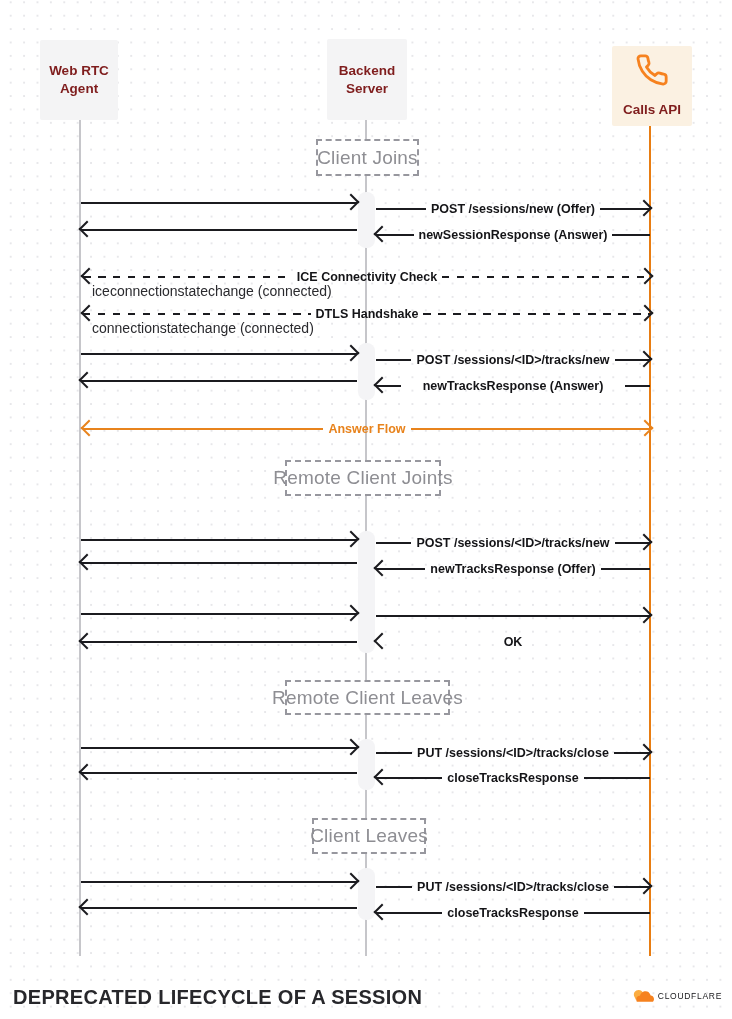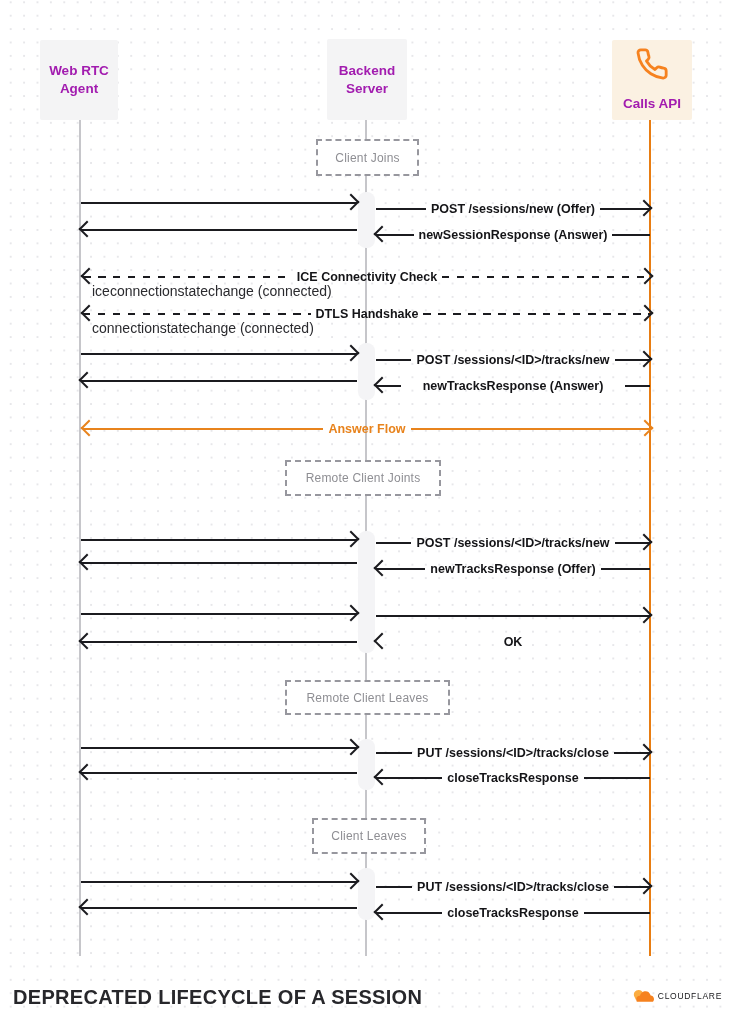--- a/index.html
+++ b/index.html
@@ -5,39 +5,39 @@
   html,body{margin:0;padding:0;background:#fff;}
   .canvas{
     position:relative;width:732px;height:1019px;overflow:hidden;
     background-color:#fff;
     background-image:radial-gradient(circle,#E7E7EA 1.3px,transparent 1.5px);
     background-size:13.4px 13.4px;background-position:4px 9px;
     font-family:"Liberation Sans",sans-serif;
   }
   .actor{
     position:absolute;display:flex;flex-direction:column;align-items:center;justify-content:center;
-    border-radius:2px;font-weight:700;font-size:13.5px;line-height:1.3;color:#a21caf;text-align:center;
+    border-radius:2px;font-weight:700;font-size:13.5px;line-height:1.3;color:#7f1d1d;text-align:center;
     z-index:5;
   }
   .actor .a-icon{margin-bottom:9px;}
   .lifeline{position:absolute;width:2px;z-index:1;}
   .bar{position:absolute;width:17px;background:#F4F4F6;border-radius:8px;z-index:2;}
   .msg{position:absolute;height:20px;display:flex;align-items:center;z-index:3;}
   .msg .seg{flex:1;height:2.6px;background:var(--c);}
   .msg.dashed .seg{background:repeating-linear-gradient(90deg,var(--c) 0 7.5px,transparent 7.5px 15px);}
   .msg .msg-label{font-weight:700;font-size:12.5px;color:#141417;padding:0 5px;white-space:nowrap;line-height:1;}
   .msg.media .msg-label{color:#E8831C;}
   .head{position:absolute;width:10px;height:10px;border-top:2.6px solid var(--c);border-right:2.6px solid var(--c);top:50%;}
   .head.r{right:0;transform:translateY(-58%) rotate(45deg);}
   .head.l{left:0;transform:translateY(-58%) rotate(-135deg);}
   .note{position:absolute;left:9px;top:16px;font-size:14px;font-weight:400;color:#2A2A2E;white-space:nowrap;}
   .section{
     position:absolute;display:flex;align-items:center;justify-content:center;
     border:2px dashed #97979E;background:#fff;color:#8E8E93;
-    font-size:12px;font-weight:500;letter-spacing:.2px;white-space:nowrap;z-index:4;
+    font-size:19px;font-weight:500;letter-spacing:.2px;white-space:nowrap;z-index:4;
   }
   .footer-title{
     position:absolute;left:13px;top:986px;font-size:20px;font-weight:700;
     color:#27272B;letter-spacing:.3px;z-index:6;
   }
   .brand{position:absolute;right:10px;top:987px;display:flex;align-items:center;gap:3px;z-index:6;}
   .brand .wordmark{font-size:8.5px;font-weight:400;letter-spacing:.7px;color:#17171A;}
 </style>
 </head>
 <body>
@@ -213,21 +213,21 @@
         <div>Client Leaves</div>
       </div>
     </div>
   <div id="actors">
       <div class="actor" style="left: 40px; top: 40px; width: 78px; height: 80px; background: rgb(244, 244, 245);">
         <div class="a-label">Web RTC<br>Agent</div>
       </div>
       <div class="actor" style="left: 327px; top: 39px; width: 80px; height: 81px; background: rgb(244, 244, 245);">
         <div class="a-label">Backend<br>Server</div>
       </div>
-      <div class="actor" style="left: 612px; top: 40px; width: 80px; height: 80px; background: rgb(251, 241, 226);">
+      <div class="actor" style="left: 612px; top: 46px; width: 80px; height: 80px; background: rgb(251, 241, 226);">
         <div class="a-icon"><svg width="34" height="34" viewBox="0 0 24 24" fill="none" stroke="#F6821F" stroke-width="2" stroke-linecap="round" stroke-linejoin="round">
             <path d="M22 16.92v3a2 2 0 0 1-2.18 2 19.79 19.79 0 0 1-8.63-3.07 19.5 19.5 0 0 1-6-6A19.79 19.79 0 0 1 2.12 4.18 2 2 0 0 1 4.11 2h3a2 2 0 0 1 2 1.72c.13.96.36 1.9.7 2.81a2 2 0 0 1-.45 2.11L8.09 9.91a16 16 0 0 0 6 6l1.27-1.27a2 2 0 0 1 2.11-.45c.91.34 1.85.57 2.81.7A2 2 0 0 1 22 16.92z"></path>
           </svg></div>
         <div class="a-label">Calls API</div>
       </div>
     </div>
 
   <div class="footer-title">DEPRECATED LIFECYCLE OF A SESSION</div>
 
   <div class="brand">

